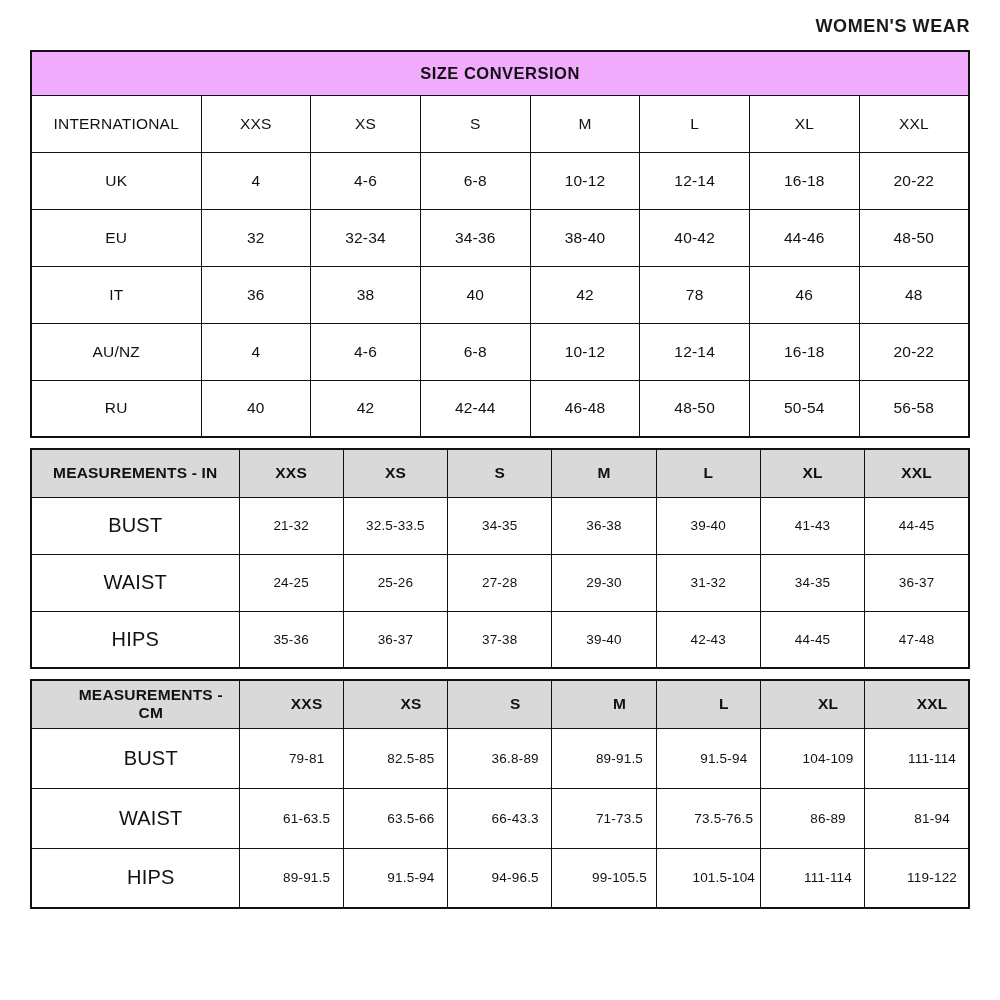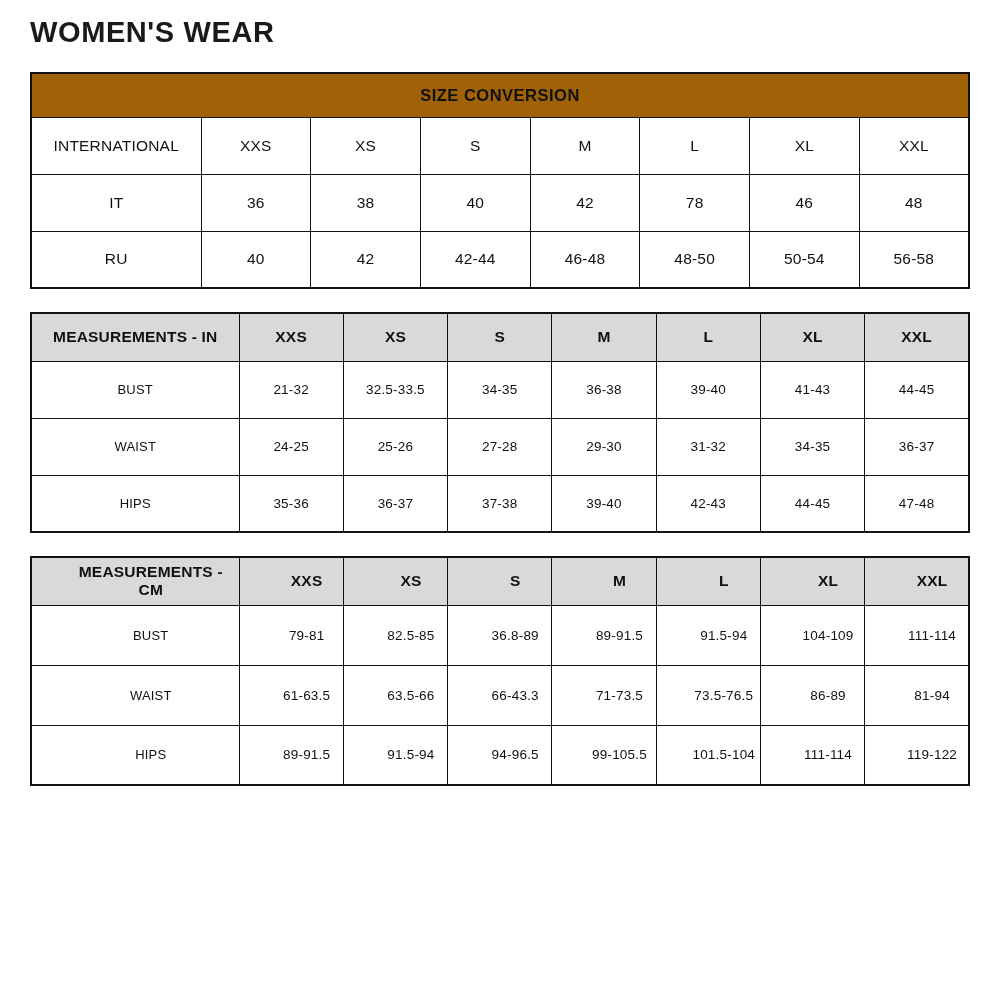--- a/index.html
+++ b/index.html
@@ -5,61 +5,61 @@
   * { box-sizing: border-box; margin: 0; padding: 0; }
   html, body { background: #ffffff; }
   body {
     width: 1000px;
     min-height: 1000px;
     font-family: "Liberation Sans", "DejaVu Sans", sans-serif;
     color: #111111;
   }
   .page { padding: 12px 30px 18px; }
   .page-title {
-    text-align: left;
-    font-size: 29px;
+    text-align: right;
+    font-size: 18px;
     font-weight: 700;
     letter-spacing: .6px;
-    margin: 4px 0 23px;
+    margin: 4px 0 13px;
     color: #1a1a1a;
   }
   .tbl {
     width: 940px;
     margin: 0 auto;
     border-collapse: collapse;
     table-layout: fixed;
     border: 2px solid #121212;
   }
-  .tbl + .tbl { margin-top: 23px; }
+  .tbl + .tbl { margin-top: 10px; }
   .tbl td {
     border: 1.5px solid #121212;
     text-align: center;
     vertical-align: middle;
     padding: 2px 4px;
     letter-spacing: .2px;
   }
   .col-label-conv { width: 170px; }
   .col-label-meas { width: 208px; }
   .tbl-conv td { font-size: 15.5px; height: 57px; }
   .tbl-conv .banner {
-    background: #a16207;
+    background: #f0abfc;
     font-weight: 700;
     font-size: 16.5px;
     height: 44px;
     letter-spacing: .5px;
   }
   .tbl-meas td { font-size: 13.5px; height: 57px; }
   .tbl-cm td { height: 60px; padding-left: 35px; }
   .tbl-meas .hdr {
     background: #d9d9d9;
     font-weight: 700;
     font-size: 15.5px;
     height: 48px;
   }
-  .tbl-meas td.lbl { font-size: 13px; }
+  .tbl-meas td.lbl { font-size: 20px; }
 </style>
 </head>
 <body>
 
 <div class="page">
 
   <h1 class="page-title">WOMEN'S WEAR</h1>
 
   <table class="tbl tbl-conv">
     <colgroup>
@@ -74,30 +74,60 @@
         <td>INTERNATIONAL</td>
         <td>XXS</td>
         <td>XS</td>
         <td>S</td>
         <td>M</td>
         <td>L</td>
         <td>XL</td>
         <td>XXL</td>
       </tr>
       <tr>
+        <td>UK</td>
+        <td>4</td>
+        <td>4-6</td>
+        <td>6-8</td>
+        <td>10-12</td>
+        <td>12-14</td>
+        <td>16-18</td>
+        <td>20-22</td>
+      </tr>
+      <tr>
+        <td>EU</td>
+        <td>32</td>
+        <td>32-34</td>
+        <td>34-36</td>
+        <td>38-40</td>
+        <td>40-42</td>
+        <td>44-46</td>
+        <td>48-50</td>
+      </tr>
+      <tr>
         <td>IT</td>
         <td>36</td>
         <td>38</td>
         <td>40</td>
         <td>42</td>
         <td>78</td>
         <td>46</td>
         <td>48</td>
       </tr>
       <tr>
+        <td>AU/NZ</td>
+        <td>4</td>
+        <td>4-6</td>
+        <td>6-8</td>
+        <td>10-12</td>
+        <td>12-14</td>
+        <td>16-18</td>
+        <td>20-22</td>
+      </tr>
+      <tr>
         <td>RU</td>
         <td>40</td>
         <td>42</td>
         <td>42-44</td>
         <td>46-48</td>
         <td>48-50</td>
         <td>50-54</td>
         <td>56-58</td>
       </tr>
     </tbody>

